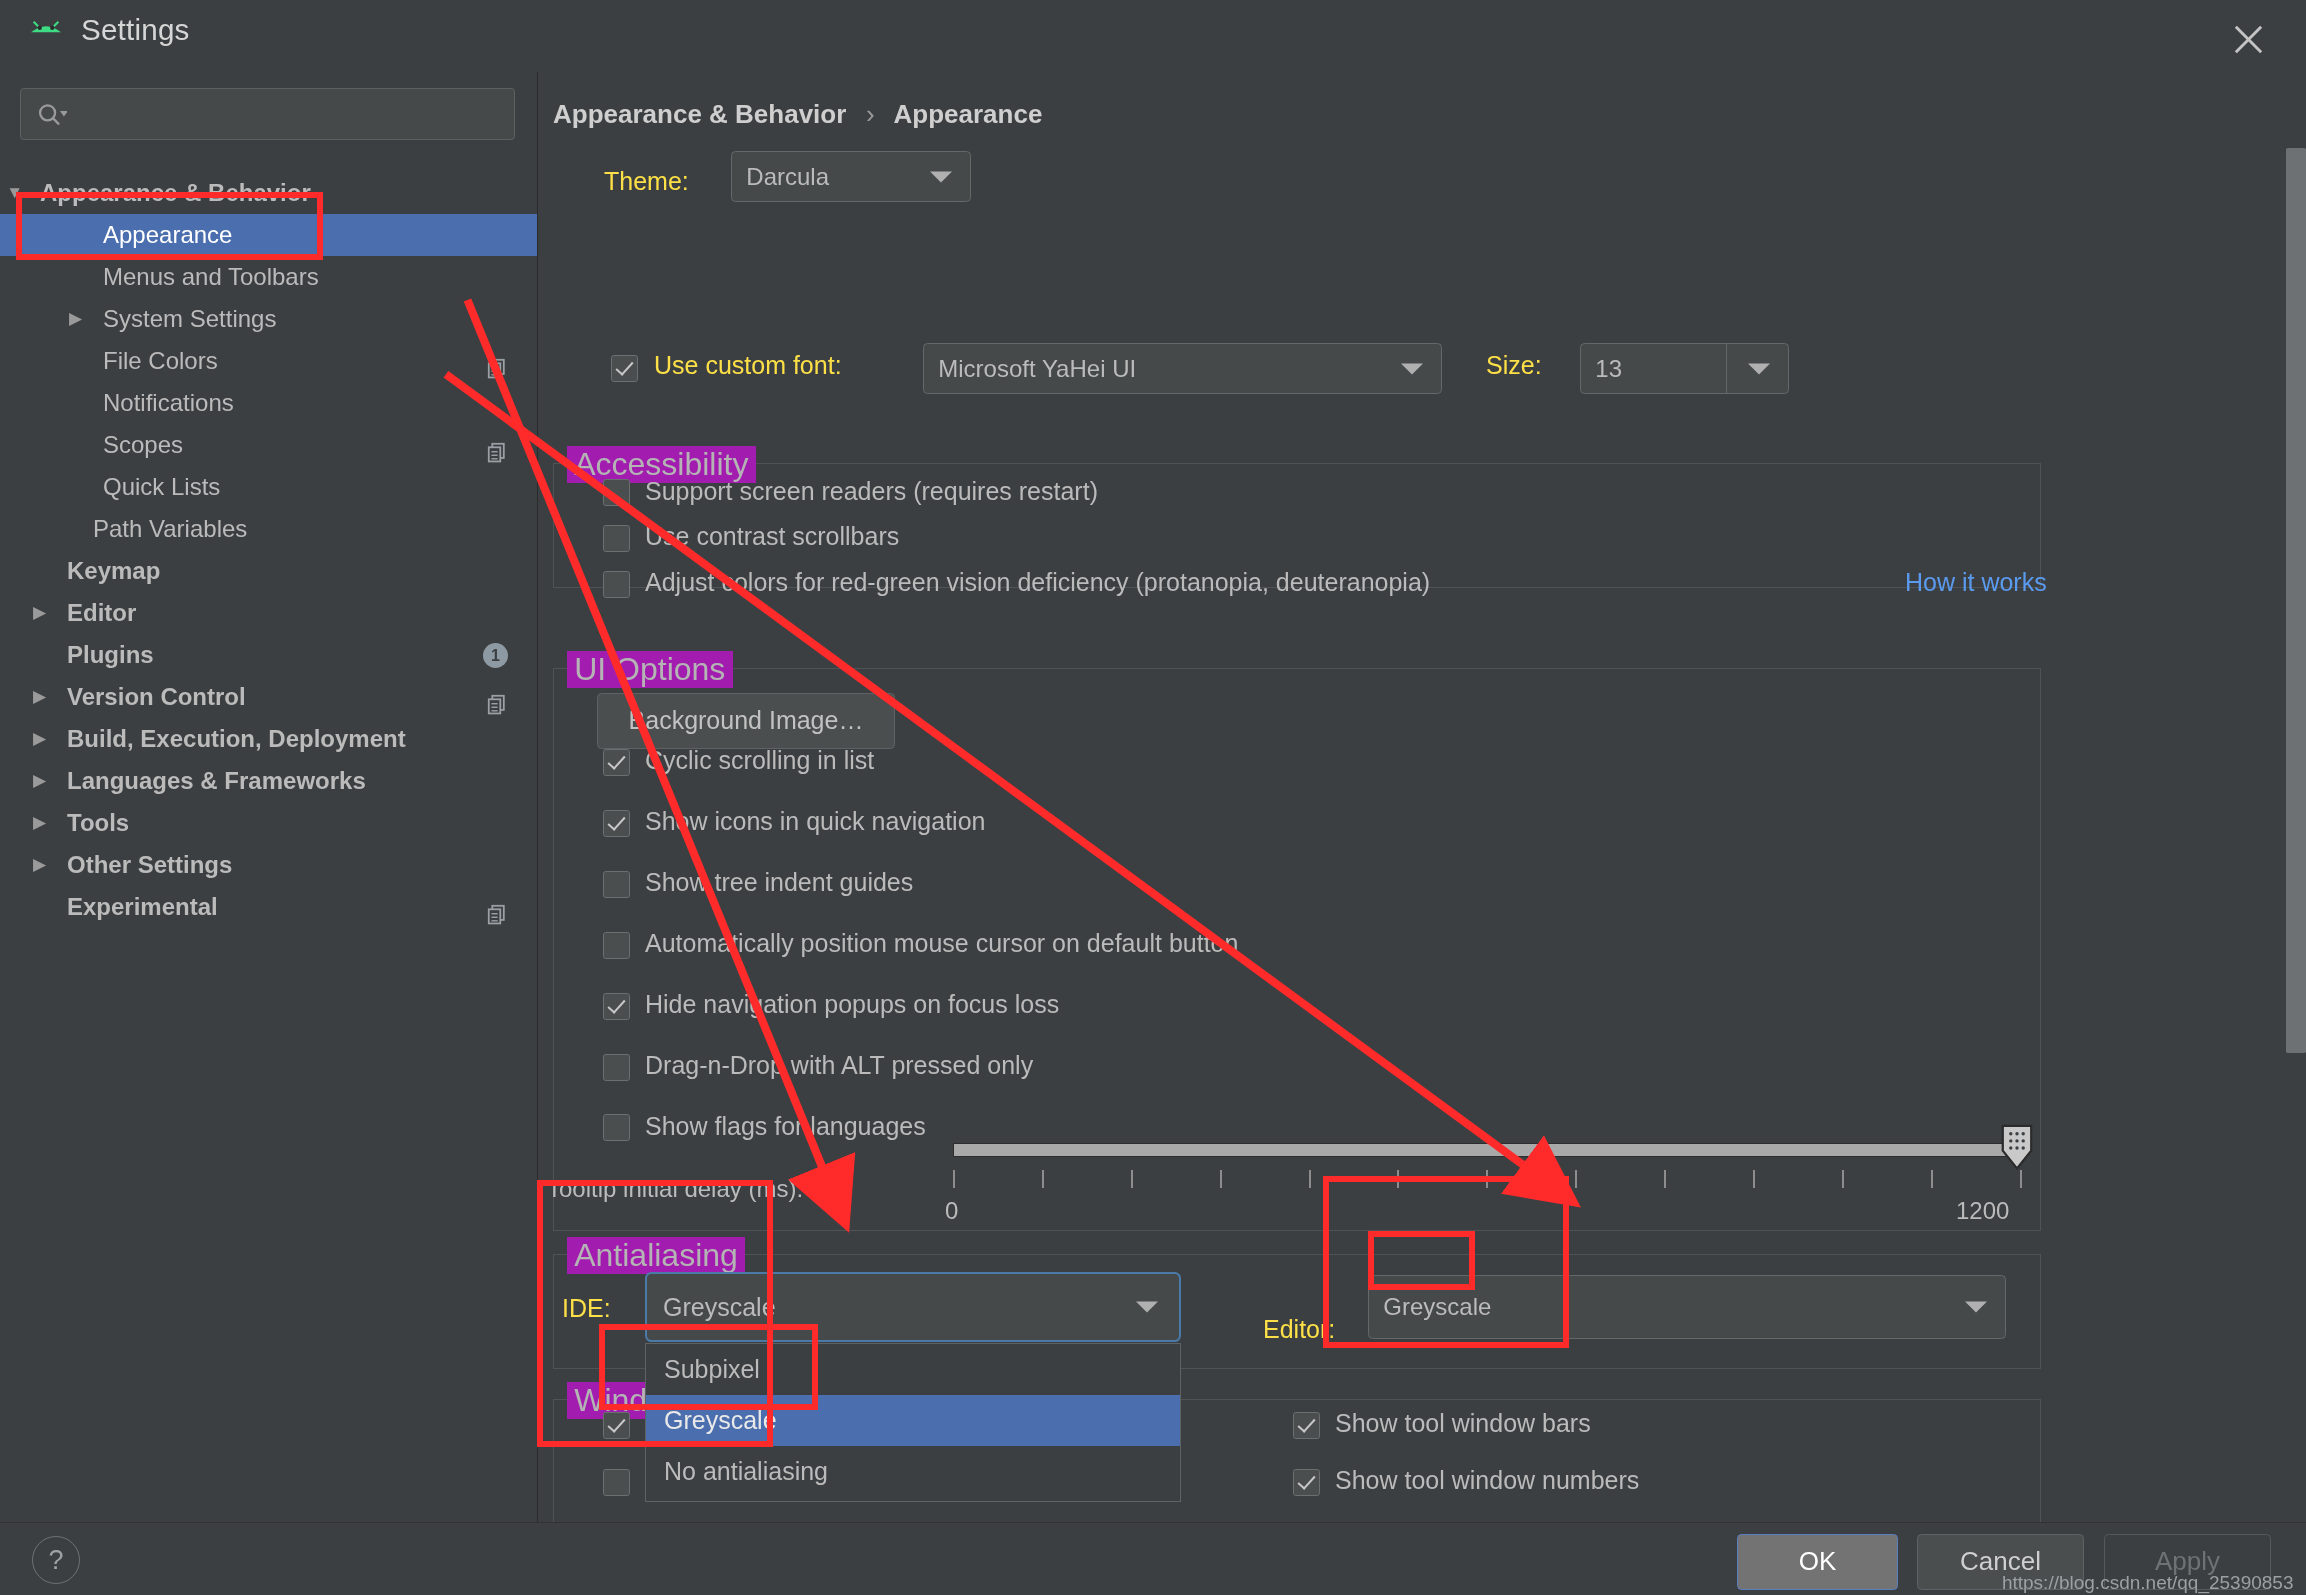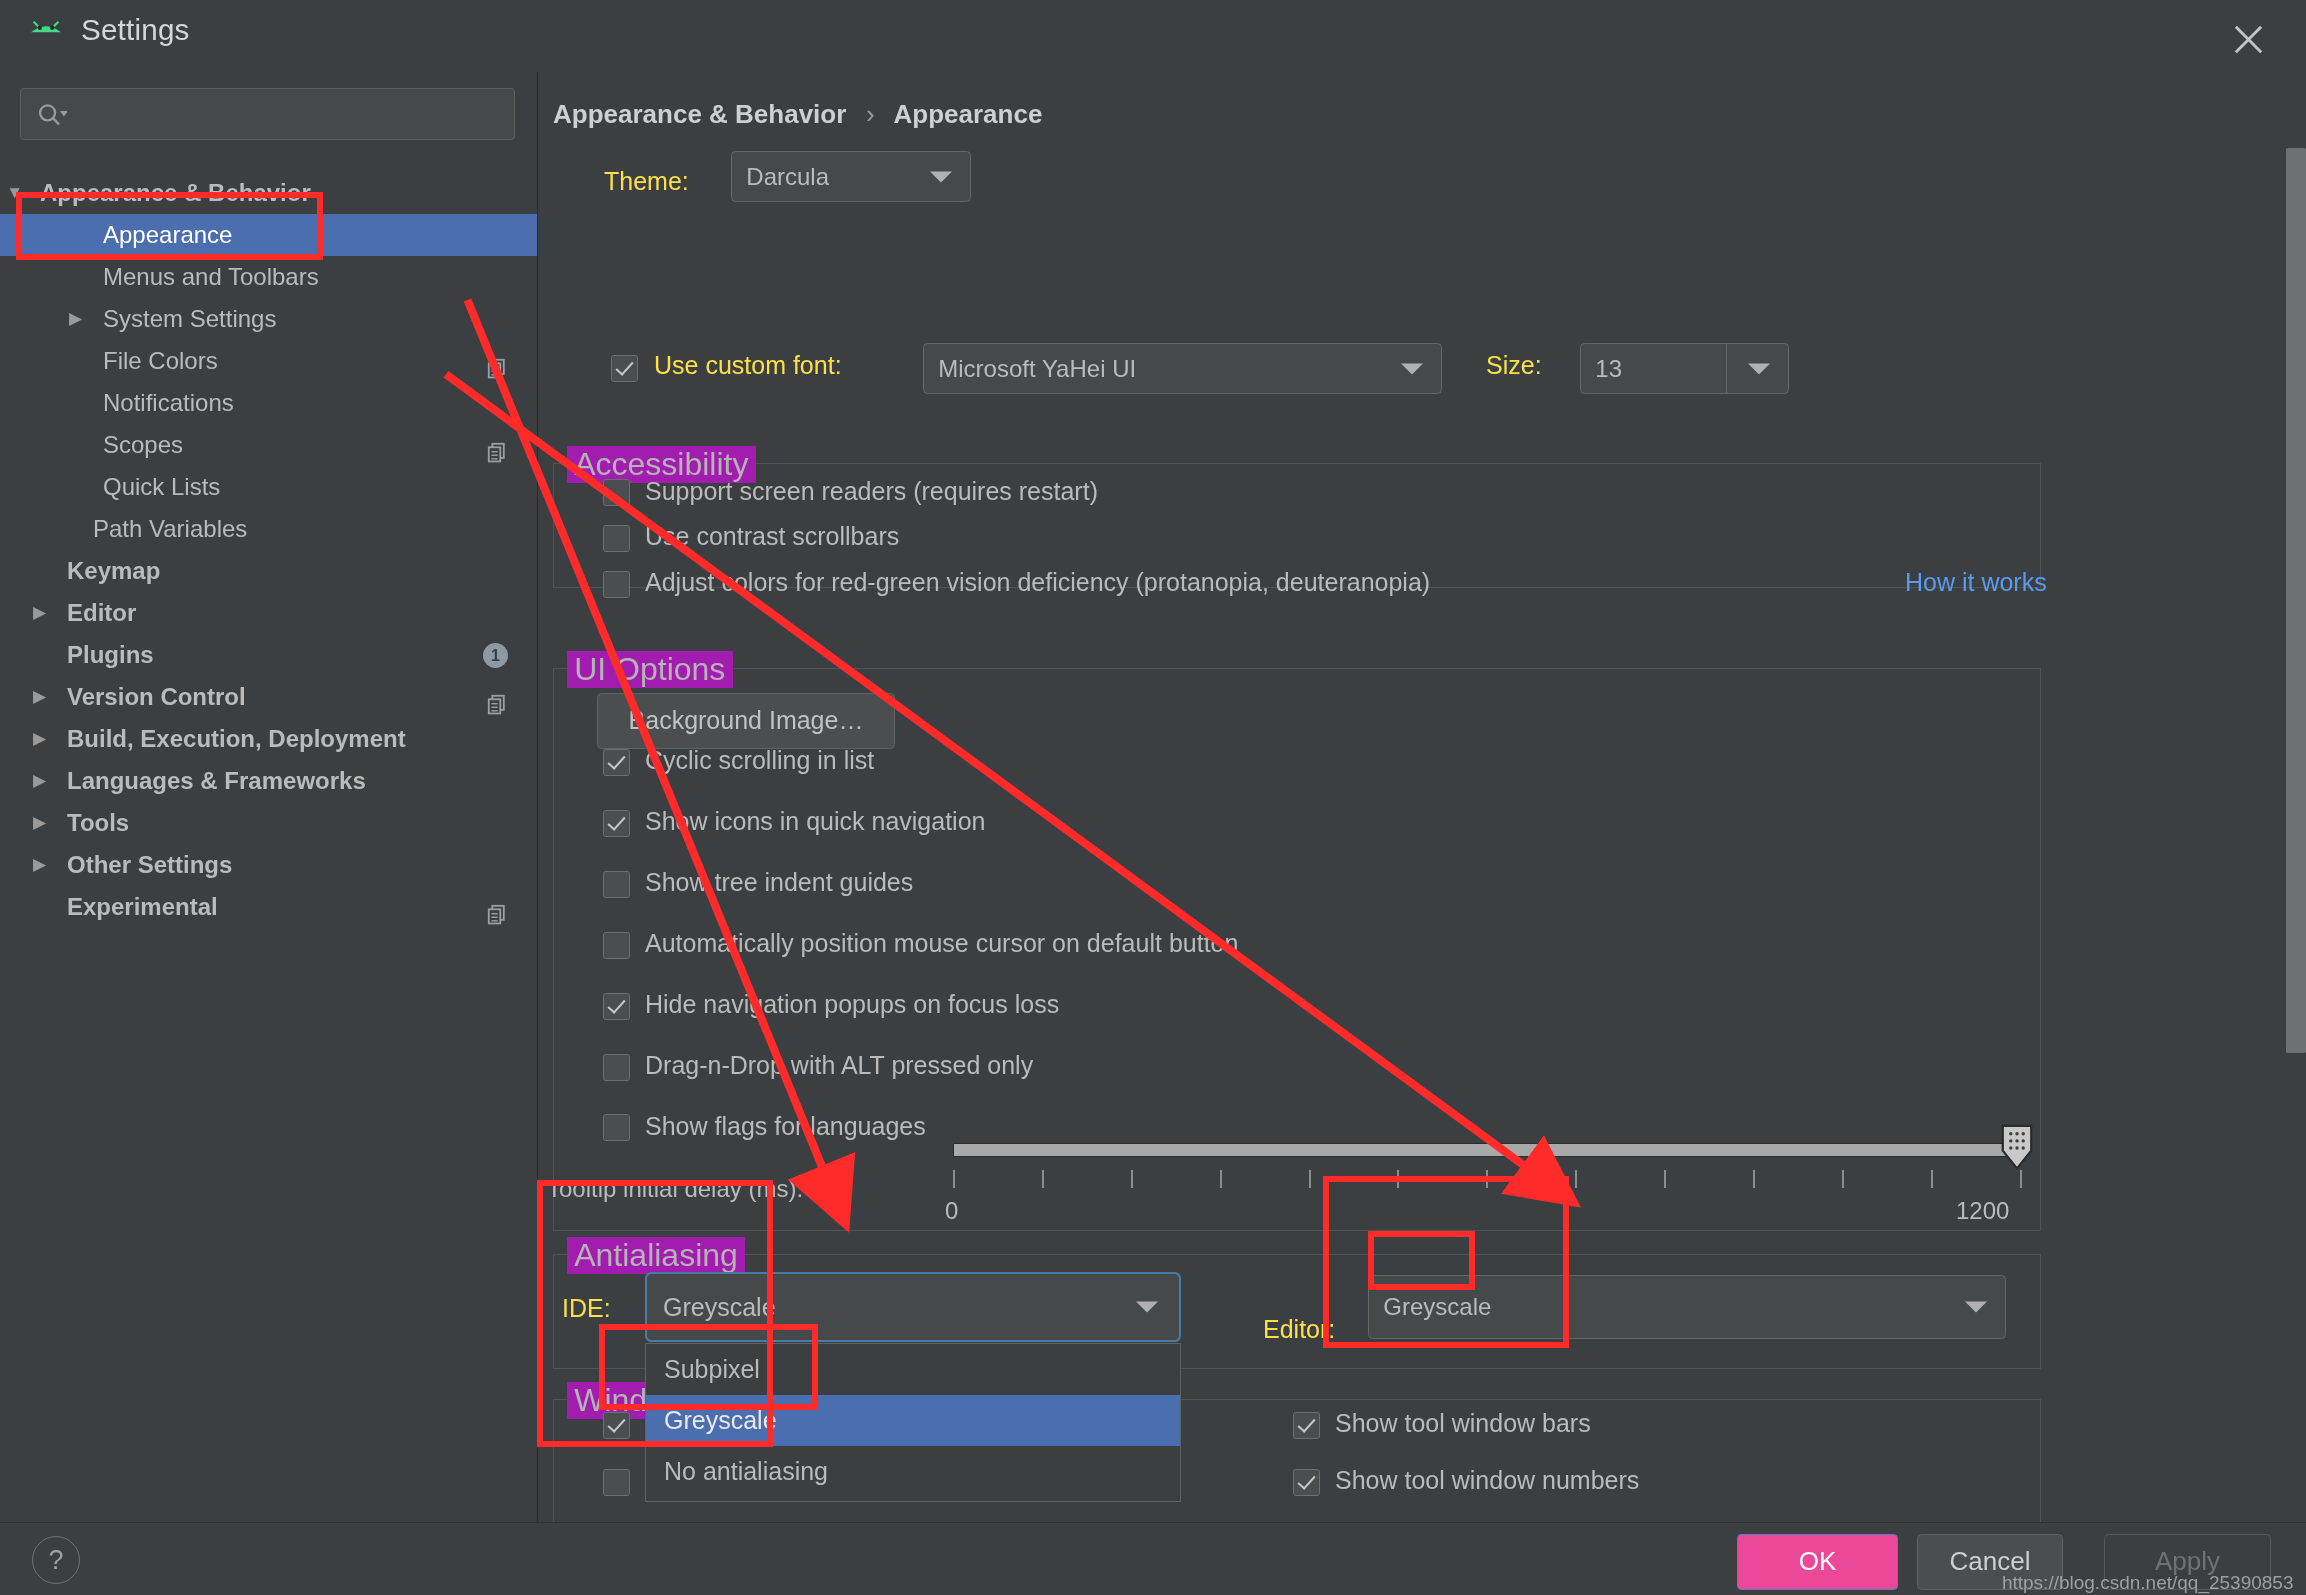--- a/index.html
+++ b/index.html
@@ -143,21 +143,21 @@
   }
   .helpbtn{
     position:absolute;left:32px;top:12.5px;width:48px;height:48px;border-radius:50%;
     border:0.9px solid #6d7172;color:#9fa3a4;font-size:27px;text-align:center;line-height:47px;
     box-sizing:border-box;
   }
   .dlgbtn{
     position:absolute;box-sizing:border-box;height:56px;line-height:52px;
     text-align:center;font-size:26px;border-radius:4.5px;
   }
-  .dlgbtn.primary{background:#ec4899;border:0.9px solid #5a7fc0;color:#ffffff;}
+  .dlgbtn.primary{background:#737373;border:0.9px solid #5a7fc0;color:#ffffff;}
   .dlgbtn.normal{background:#4a4e4f;border:0.9px solid #5e6264;color:#cfcfcf;}
   .dlgbtn.disabled{background:#3c3f41;border:0.9px solid #56595b;color:#6e7274;}
   .watermark{
     position:absolute;right:12.5px;bottom:1.8px;font-size:19px;color:#9aa0a3;
   }
   
   .vscroll{
     position:absolute;right:0;top:148px;width:19.7px;height:905px;
     background:#6d7174;border-radius:1.8px;
   }
@@ -428,21 +428,21 @@
         <div class="pitem">No antialiasing</div>
       </div>
 
   </div>
 
   <div class="vscroll"></div>
 
   <div class="bottombar">
     <div class="helpbtn">?</div>
     <div class="dlgbtn primary" style="left:1737px;top:10.7px;width:161px;">OK</div>
-    <div class="dlgbtn normal" style="left:1917px;top:10.7px;width:146px;">Cancel</div>
+    <div class="dlgbtn normal" style="left:1917px;top:10.7px;width:167px;">Cancel</div>
     <div class="dlgbtn disabled" style="left:2104px;top:10.7px;width:167px;">Apply</div>
     <div class="watermark">https://blog.csdn.net/qq_25390853</div>
   </div>
 
   <svg class="anno" viewBox="0 0 2575 1781" width="2306" height="1595">
     <defs>
       <marker id="ah" markerWidth="9" markerHeight="9" refX="2.2" refY="4.5" orient="auto">
         <path d="M0,0 L9,4.5 L0,9 z" fill="#ff2b2b"></path>
       </marker>
     </defs>

